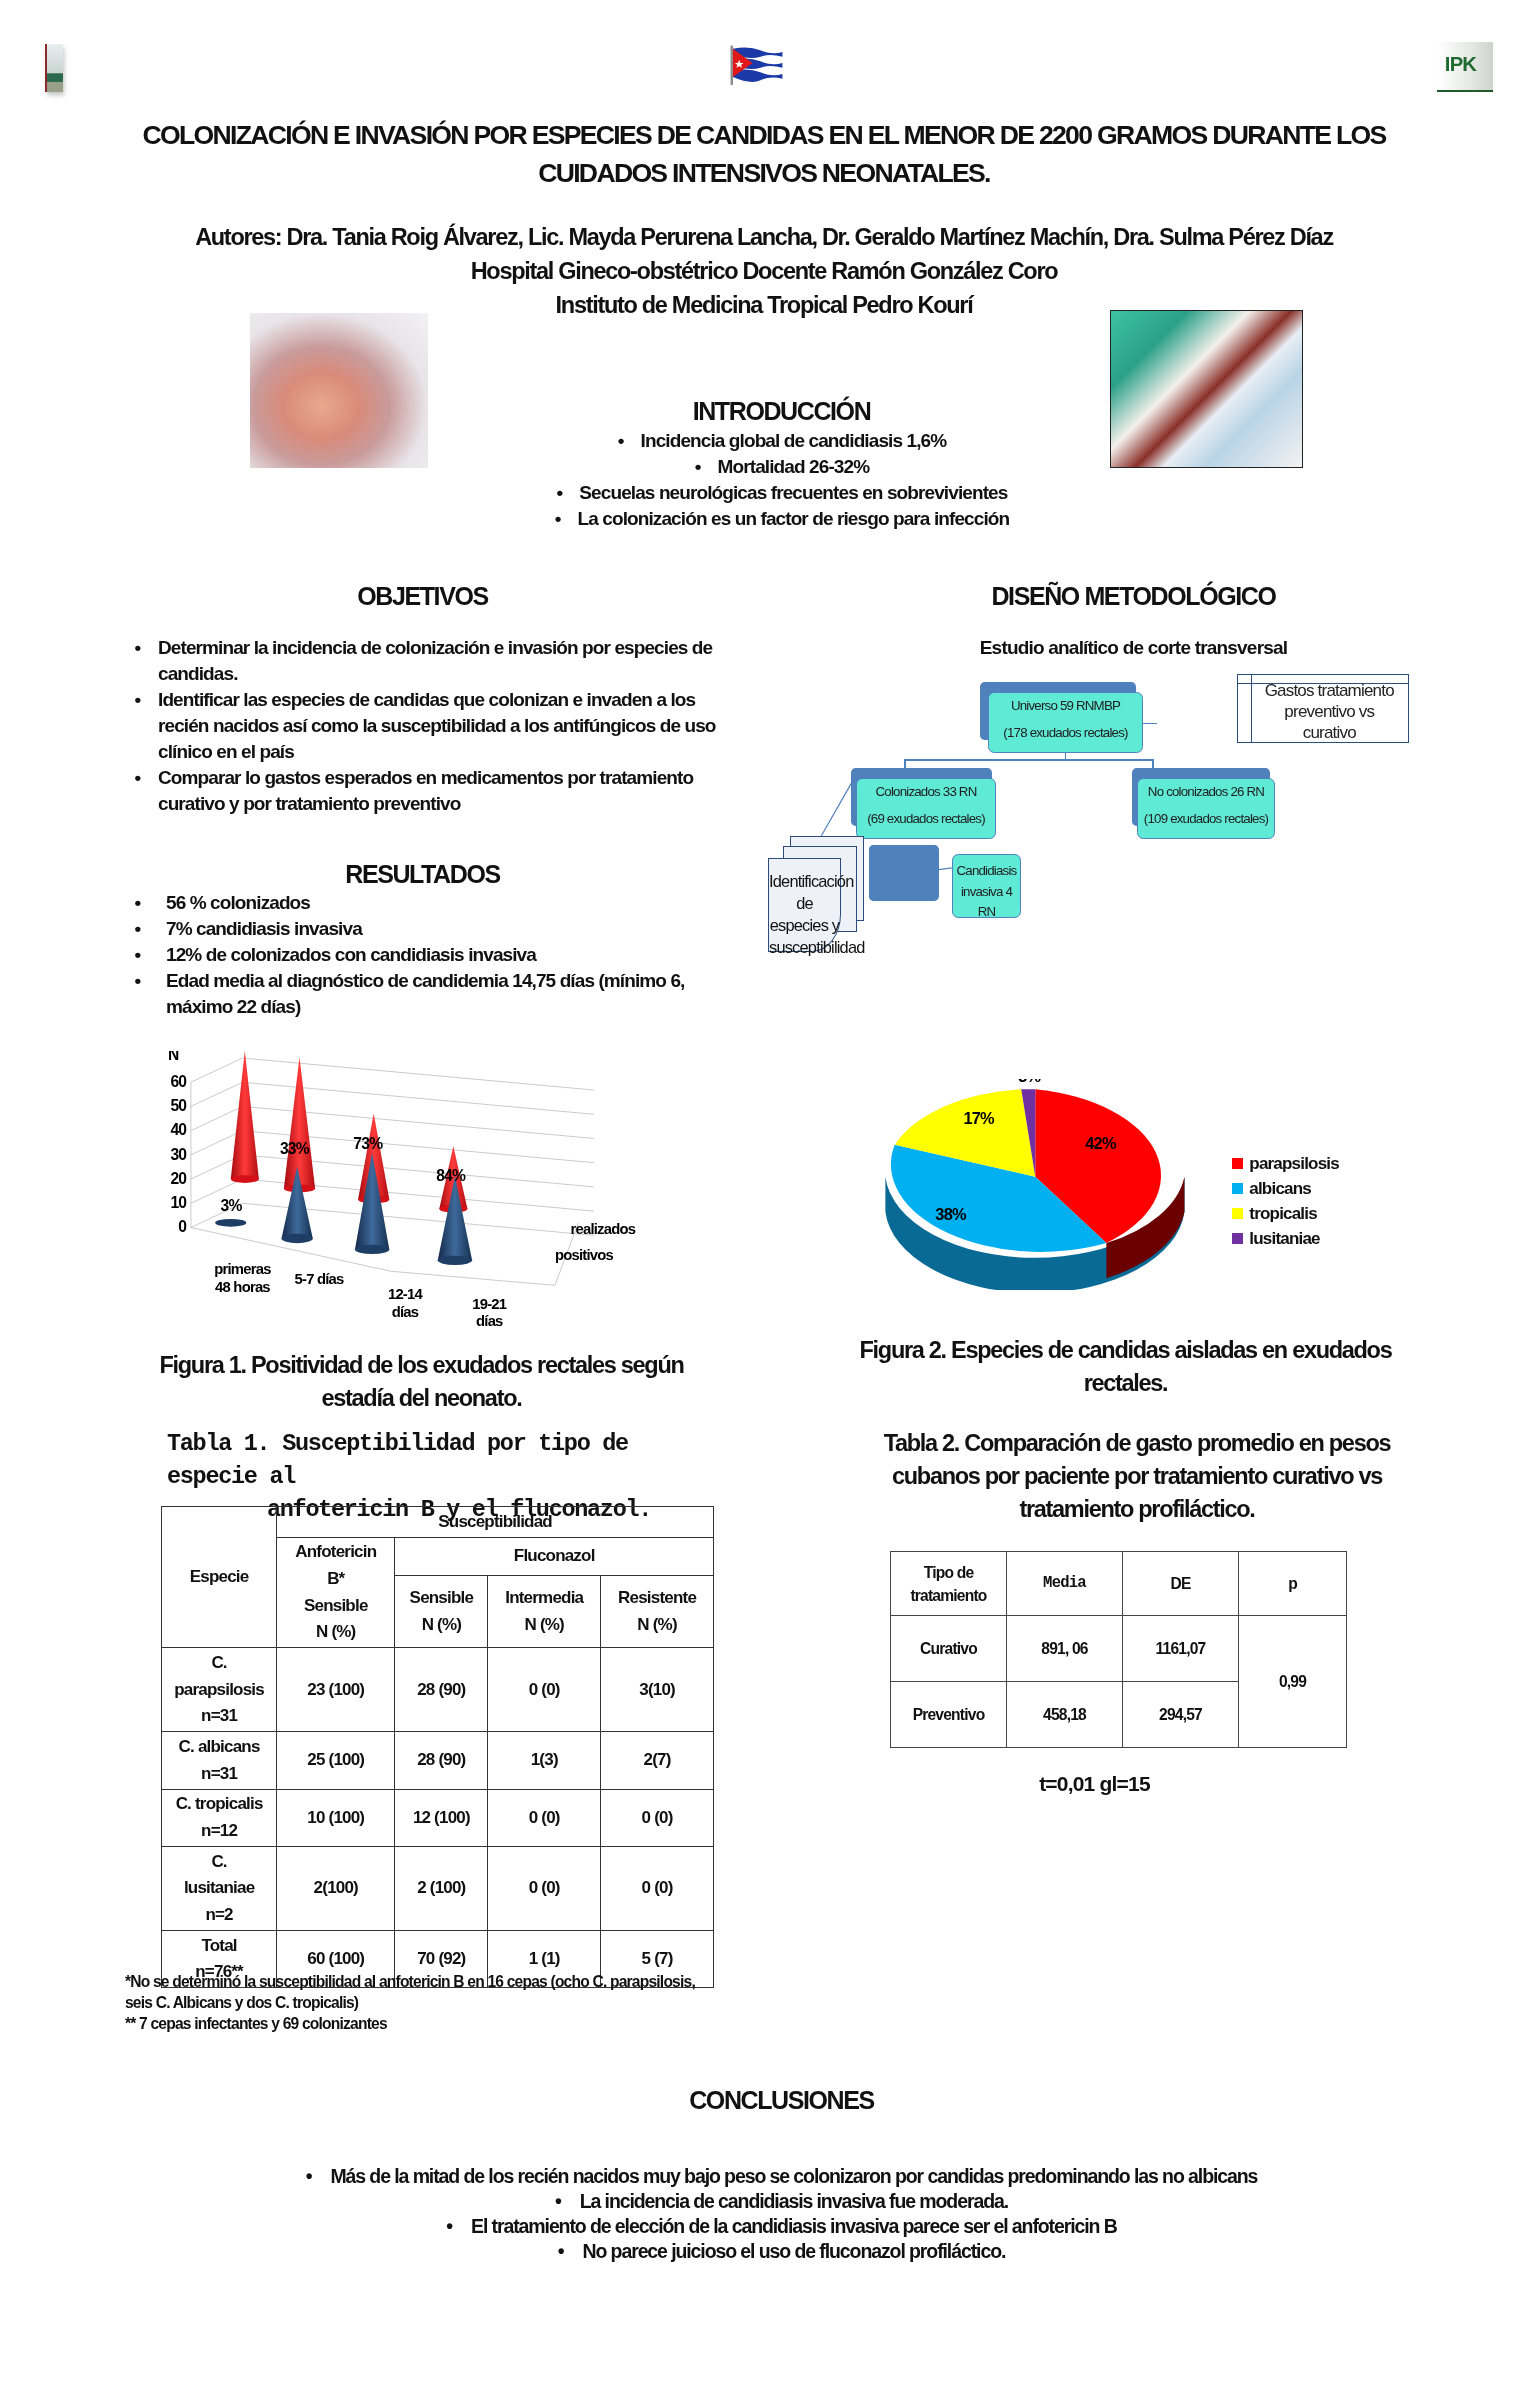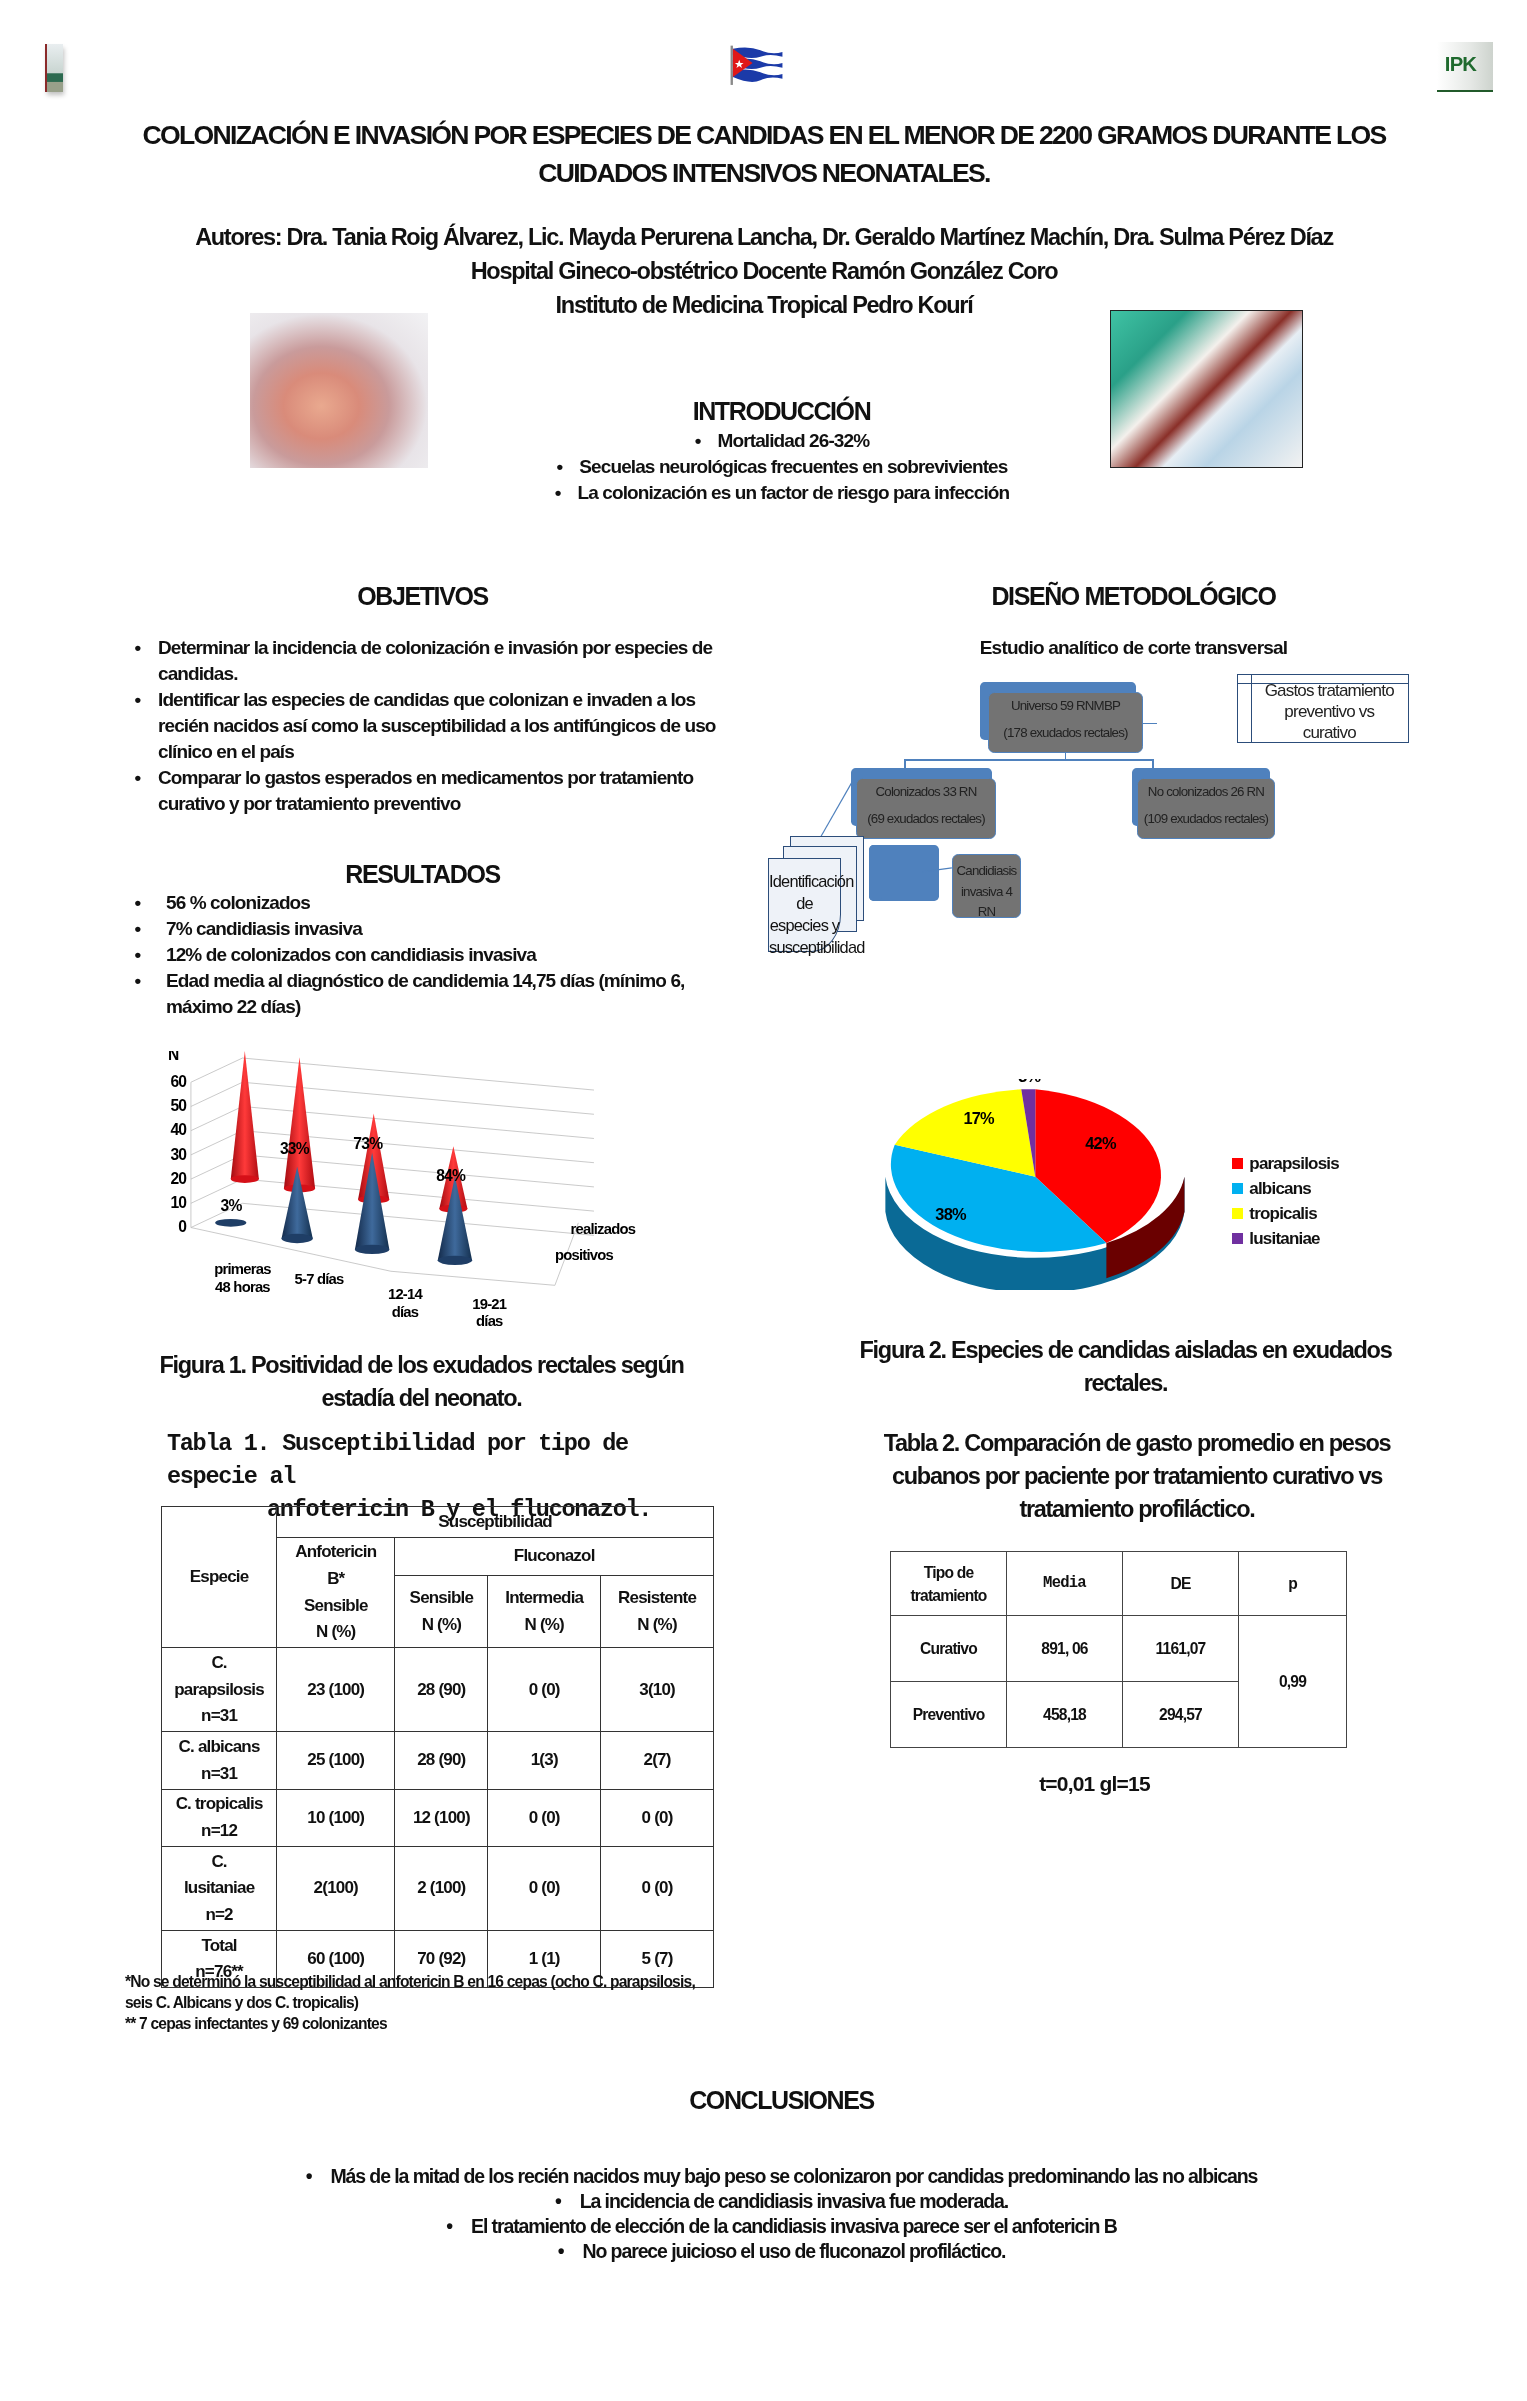--- a/index.html
+++ b/index.html
@@ -36,21 +36,21 @@
   .res-h { left:188px; top:860px; width:469px; }
   .res-list { left:133px; top:890px; width:610px; }
   .res-list .it { position:relative; padding-left:33px; }
   .res-list .it::before { content:"•"; position:absolute; left:1.6px; }
 
   .dis-h { left:860px; top:582px; width:547px; }
   .dis-sub { left:860px; top:637px; width:547px; font-size:19px; font-weight:bold; letter-spacing:-0.8px; }
 
   
   .fbox-back { position:absolute; background:#4f81bd; border-radius:4.7px; }
-  .fbox-front { position:absolute; background:#737373; border:1.6px solid #4f81bd; border-radius:6.3px; text-align:center; font-size:13.3px; letter-spacing:-0.8px; line-height:26.6px; color:#222; }
+  .fbox-front { position:absolute; background:#5eead4; border:1.6px solid #4f81bd; border-radius:6.3px; text-align:center; font-size:13.3px; letter-spacing:-0.8px; line-height:26.6px; color:#222; }
   .fline { position:absolute; background:#4f81bd; }
   .gastos { left:1237px; top:674px; width:170px; height:67px; border:1.6px solid #2c4d7a; font-size:17px; letter-spacing:-0.8px; line-height:21px; color:#222; }
   .gastos .inner { position:absolute; left:12.5px; top:0; width:0.8px; height:67px; background:#2c4d7a; }
   .gastos .topl { position:absolute; left:0; top:7.8px; width:170px; height:0.8px; background:#2c4d7a; }
   .docs { position:absolute; background:#eef2f8; border:1.6px solid #2c4d7a; }
 
   
   .fig-cap { font-size:23.5px; font-weight:bold; letter-spacing:-1.3px; line-height:33px; text-align:center; }
   .tab-cap { font-size:23.5px; font-weight:bold; letter-spacing:-1.3px; line-height:33px; }
 
@@ -96,20 +96,21 @@
   <div>Autores: Dra. Tania Roig Álvarez,  Lic. Mayda Perurena Lancha, Dr. Geraldo Martínez Machín, Dra. Sulma Pérez Díaz</div>
   <div>Hospital Gineco-obstétrico Docente Ramón González Coro</div>
   <div>Instituto de  Medicina Tropical Pedro Kourí</div>
 </div>
 
 <div class="abs photo1"></div>
 <div class="abs photo2"></div>
 
 <div class="abs intro-h sec-h center">INTRODUCCIÓN</div>
 <div class="abs intro-list bul">
+  <div>Incidencia global  de candidiasis 1,6%</div>
   <div>Mortalidad 26-32%</div>
   <div>Secuelas neurológicas frecuentes en sobrevivientes</div>
   <div>La colonización  es un factor de riesgo para  infección</div>
 </div>
 
 <div class="abs obj-h sec-h center">OBJETIVOS</div>
 <div class="abs obj-list bul">
   <div class="it">Determinar la incidencia de colonización e invasión por especies de candidas.</div>
   <div class="it">Identificar las especies de candidas que colonizan e invaden  a los recién nacidos así como la susceptibilidad a los antifúngicos de uso clínico en el país</div>
   <div class="it">Comparar lo gastos esperados  en medicamentos por tratamiento curativo y por tratamiento preventivo</div>

